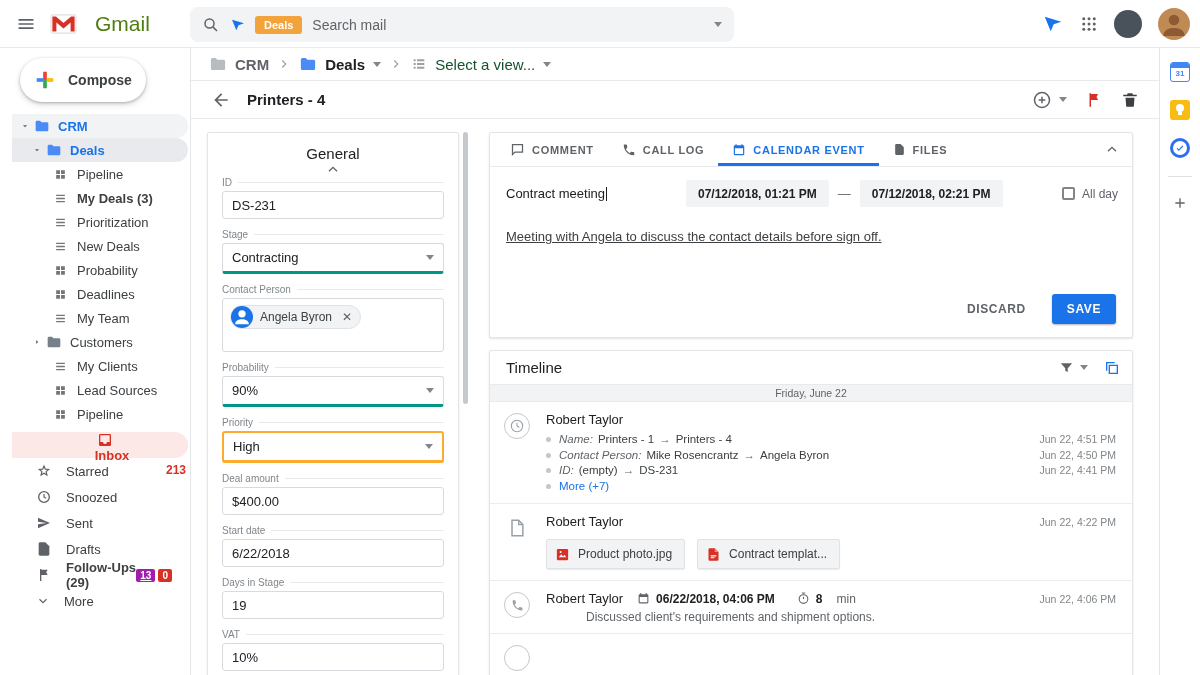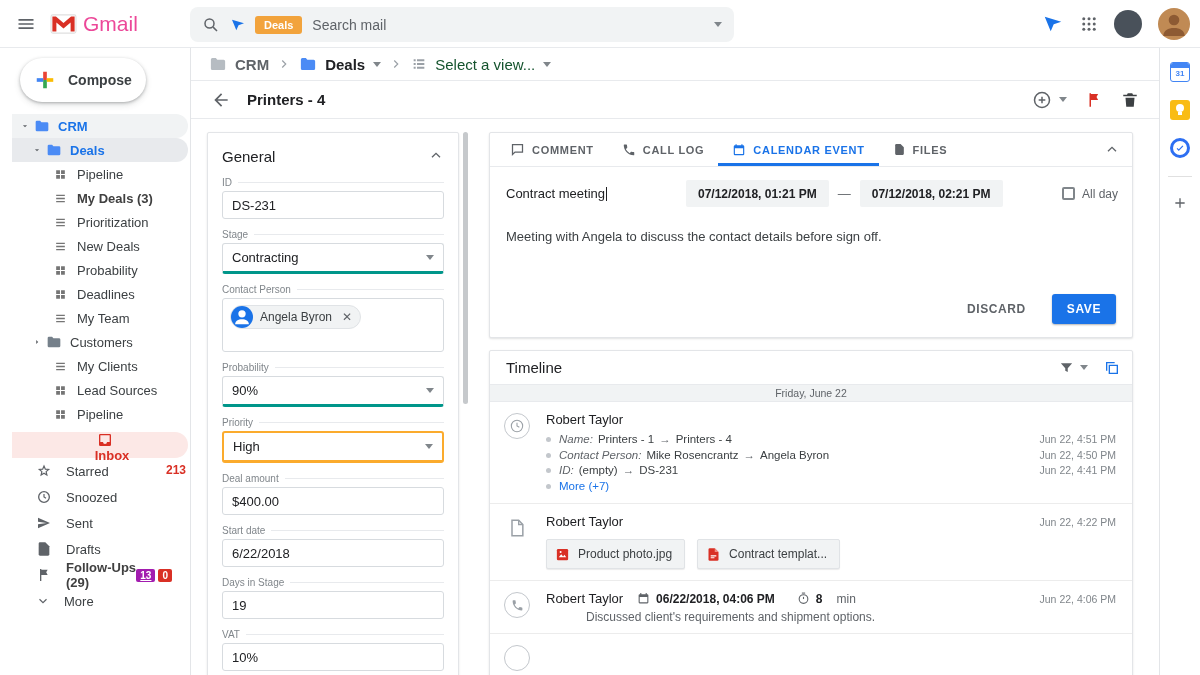--- a/index.html
+++ b/index.html
@@ -7,21 +7,21 @@
   body { font-family:"Liberation Sans", sans-serif; color:#202124; }
   .app { position:relative; width:1200px; height:675px; overflow:hidden; background:#fff; }
   .ic { display:inline-flex; align-items:center; justify-content:center; flex:0 0 auto; }
   svg { display:block; }
 
   
   .topbar { position:absolute; left:0; top:0; width:1200px; height:48px; background:#fff;
             border-bottom:1px solid #e8eaed; display:flex; align-items:center; z-index:10; }
   .ham { width:40px; height:40px; margin-left:6px; color:#5f6368; cursor:pointer; }
   .logo { display:flex; align-items:center; margin-left:4px; cursor:pointer; }
-  .logo-text { font-size:21px; color:#ec4899; margin-left:6px; }
+  .logo-text { font-size:21px; color:#4d7c0f; margin-left:18px; }
   .searchbar { position:absolute; left:190px; top:7px; width:544px; height:35px; background:#f1f3f4;
                border-radius:8px; display:flex; align-items:center; padding:0 12px; }
   .searchbar .ic { color:#5f6368; }
   .chip { background:#f2a33c; color:#fff; font-size:11px; font-weight:bold; padding:3px 9px;
           border-radius:3px; margin-left:9px; cursor:pointer; }
   .search-input { flex:1; border:none; outline:none; background:transparent; margin-left:10px;
                   font-size:14px; color:#5f6368; font-family:"Liberation Sans",sans-serif; }
   .search-input::placeholder { color:#5f6368; }
   .topbar-right { position:absolute; right:10px; top:0; height:48px; display:flex; align-items:center; gap:16px; }
   .circle-dark { width:28px; height:28px; border-radius:50%; background:#49515a; display:inline-block; cursor:pointer; }
@@ -95,21 +95,21 @@
   .rec-actions { margin-left:auto; display:flex; align-items:center; gap:18px; margin-right:20px; }
   .rec-actions .ic { cursor:pointer; }
 
   .record-body { position:absolute; left:0; top:72px; width:969px; height:555px; overflow:hidden; background:#fff; }
 
   .card { position:absolute; background:#fff; border:1px solid #e3e5e8; border-radius:2px;
           box-shadow:0 1px 2px rgba(60,64,67,.15); }
 
   
   .general-card { left:16px; top:12px; width:252px; height:620px; padding:12px 14px; }
-  .g-head { display:flex; align-items:center; justify-content:space-between; height:22px; }
+  .g-head { display:flex; align-items:center; justify-content:space-between; height:22px;flex-direction:column; }
   .g-title { font-size:15px; color:#202124; }
   .field { margin-top:10px; }
   .f-label { display:flex; align-items:center; font-size:10px; color:#80868b; gap:6px; }
   .f-label::after { content:""; flex:1; height:1px; background:#e8eaed; }
   .f-box { margin-top:3px; height:28px; border:1px solid #d7dbdf; border-radius:3px; background:#fff;
            display:flex; align-items:center; padding:0 9px; font-size:13px; color:#202124; }
   .f-select { cursor:pointer; }
   .f-select .caret { margin-left:auto; }
   .acc-teal { border-bottom:3px solid #00968a; height:31px; }
   .acc-orange { border:2px solid #fbab2d; border-bottom:3px solid #fbab2d; height:32px; }
@@ -133,21 +133,21 @@
   .tabs .collapse { margin-left:auto; margin-right:12px; align-self:center; color:#5f6368; cursor:pointer; }
   .ev-row { display:flex; align-items:center; margin:13px 14px 0 16px; }
   .ev-title { flex:0 0 180px; font-size:13px; color:#202124; display:flex; align-items:center; cursor:text; }
   .cursor { display:inline-block; width:1px; height:14px; background:#202124; margin-left:1px; }
   .dt-box { height:27px; background:#f1f3f4; border-radius:2px; display:flex; align-items:center;
             padding:0 12px; font-size:12px; font-weight:bold; color:#202124; cursor:pointer; }
   .dt-dash { margin:0 9px; color:#5f6368; font-size:13px; }
   .allday { margin-left:auto; display:flex; align-items:center; gap:7px; cursor:pointer; }
   .cbx { width:13px; height:13px; border:2px solid #80868b; border-radius:2px; background:#fff; }
   .allday-label { font-size:12px; color:#5f6368; }
-  .ev-desc { margin:22px 16px 0 16px; font-size:13px; color:#3c4043; }
+  .ev-desc { margin:22px 16px 0 16px; font-size:13px; color:#3c4043;text-decoration:underline; }
   .ev-btns { position:absolute; right:16px; bottom:13px; display:flex; align-items:center; gap:26px; }
   .btn-discard { font-size:12px; font-weight:bold; letter-spacing:.6px; color:#5f6368; cursor:pointer; }
   .btn-save { font-size:12px; font-weight:bold; letter-spacing:.6px; color:#fff; background:#1a73e8;
               border:none; border-radius:3px; padding:8px 15px; cursor:pointer;
               box-shadow:0 1px 2px rgba(0,0,0,.3); font-family:"Liberation Sans",sans-serif; }
 
   
   .timeline-card { left:298px; top:230px; width:644px; height:360px; overflow:hidden; }
   .tl-head { height:33px; display:flex; align-items:center; padding:0 12px 0 16px; }
   .tl-title { font-size:15px; color:#202124; }

